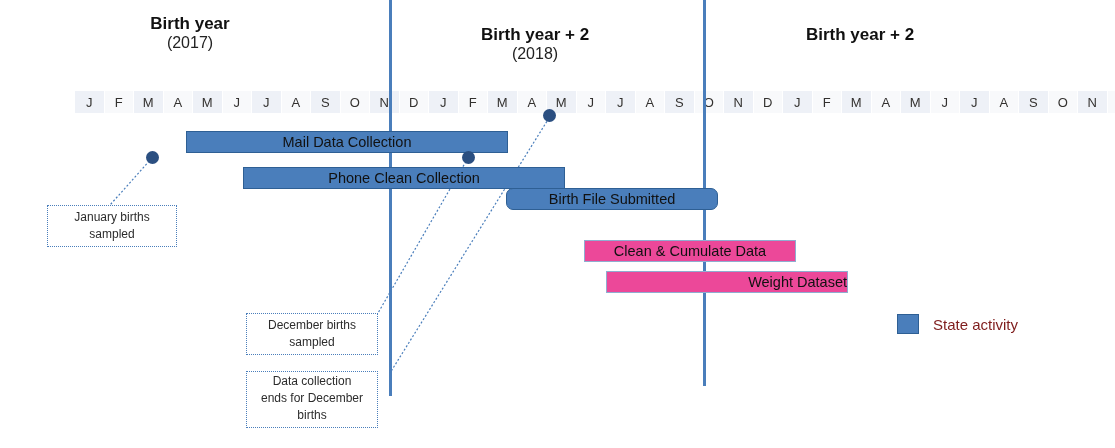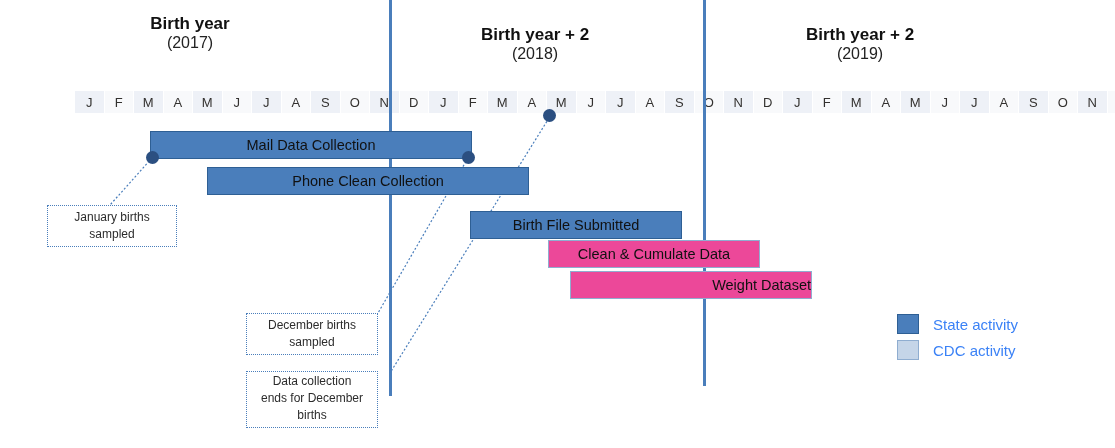--- a/index.html
+++ b/index.html
@@ -65,28 +65,29 @@
   
   .divider {
     position: absolute;
     width: 3px;
     background: #4a7ebb;
   }
 
   
   .bar {
     position: absolute;
-    height: 28px;
+    height: 22px;
     box-sizing: border-box;
     display: flex;
     align-items: center;
     justify-content: center;
     font-size: 14.5px;
     color: #111111;
     white-space: nowrap;
+    margin-left: 36px;
   }
   .bar.state {
     background: #4a7ebb;
     border: 1px solid #2e5f94;
   }
   .bar.cdc {
     background: #ec4899;
     border: 1px solid #8fadd0;
   }
 
@@ -143,42 +144,41 @@
   .legend-swatch.state {
     background: #4a7ebb;
     border: 1px solid #2e5f94;
   }
   .legend-swatch.cdc {
     background: #c5d5e8;
     border: 1px solid #8fadd0;
   }
   .legend-label {
     font-size: 15px;
-    color: #3b82f6;
+    color: #7f1d1d;
     white-space: nowrap;
   }
 </style>
 </head>
 <body>
 
 <div id="chart">
 
   <div class="year-head" style="left:20px; top:14px; width:340px;">
     <div class="yh-title">Birth year</div>
     <div class="yh-year">(2017)</div>
   </div>
 
   <div class="year-head" style="left:375px; top:25px; width:320px;">
     <div class="yh-title">Birth year + 2</div>
     <div class="yh-year">(2018)</div>
   </div>
 
   <div class="year-head" style="left:700px; top:25px; width:320px;">
     <div class="yh-title">Birth year + 2</div>
-    <div class="yh-year">(2019)</div>
   </div>
 
   <div class="month-strip" id="month-strip" style="left:75px; top:91px;">
       <div class="month-cell">J</div>
       <div class="month-cell alt">F</div>
       <div class="month-cell">M</div>
       <div class="month-cell alt">A</div>
       <div class="month-cell">M</div>
       <div class="month-cell alt">J</div>
       <div class="month-cell">J</div>
@@ -226,21 +226,21 @@
   </svg>
 
   <div class="bar state" style="left:150px; top:131px; width:322px;">
     <span>Mail Data Collection</span>
   </div>
 
   <div class="bar state" style="left:207px; top:167px; width:322px;">
     <span>Phone Clean Collection</span>
   </div>
 
-  <div class="bar state" style="left:470px; top:211px; width:212px;">
+  <div class="bar state" style="left:470px; top:188px; width:212px;border-radius:7px;">
     <span>Birth File Submitted</span>
   </div>
 
   <div class="bar cdc" style="left:548px; top:240px; width:212px;">
     <span>Clean &amp; Cumulate Data</span>
   </div>
 
   <div class="bar cdc" style="left:570px; top:271px; width:242px;justify-content:flex-end;">
     <span>Weight Dataset</span>
   </div>
@@ -269,19 +269,15 @@
       <span>ends for December</span><br>
       <span>births</span>
     </div>
   </div>
 
   <div class="legend" style="left:897px; top:311px;">
     <div class="legend-row">
       <span class="legend-swatch state"></span>
       <span class="legend-label">State activity</span>
     </div>
-    <div class="legend-row">
-      <span class="legend-swatch cdc"></span>
-      <span class="legend-label">CDC activity</span>
-    </div>
   </div>
 
 </div>
 
 </body></html>

